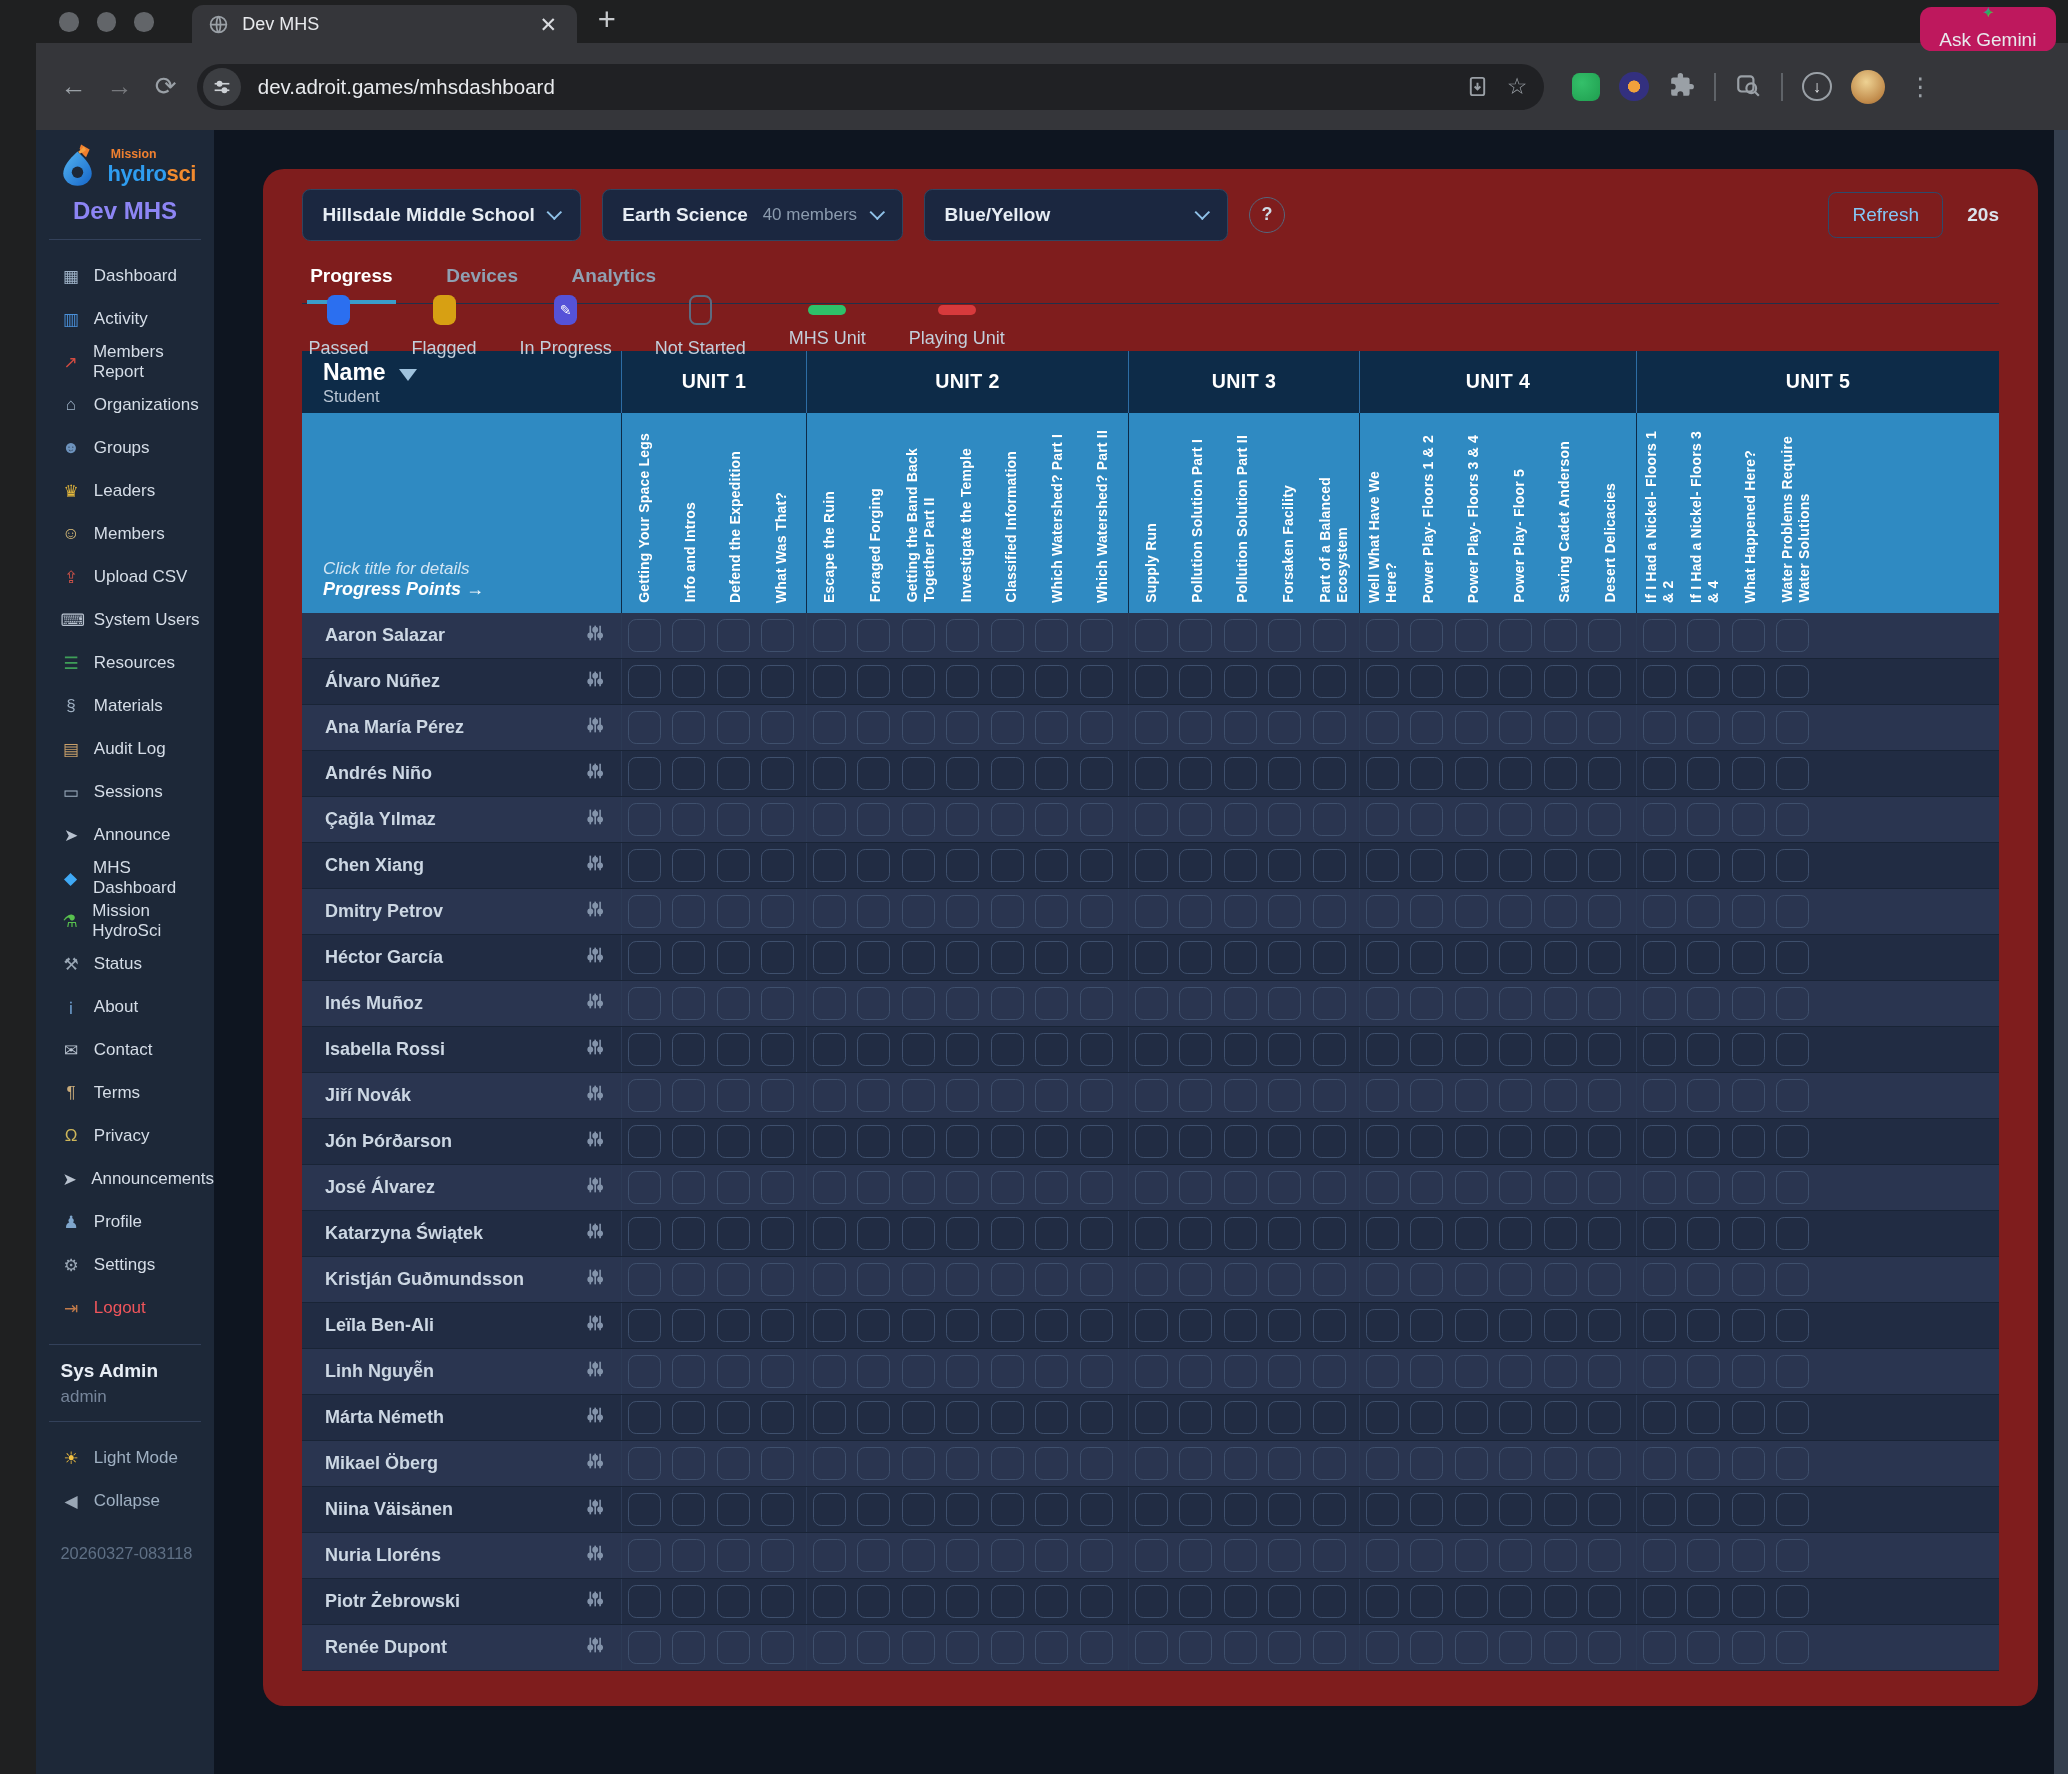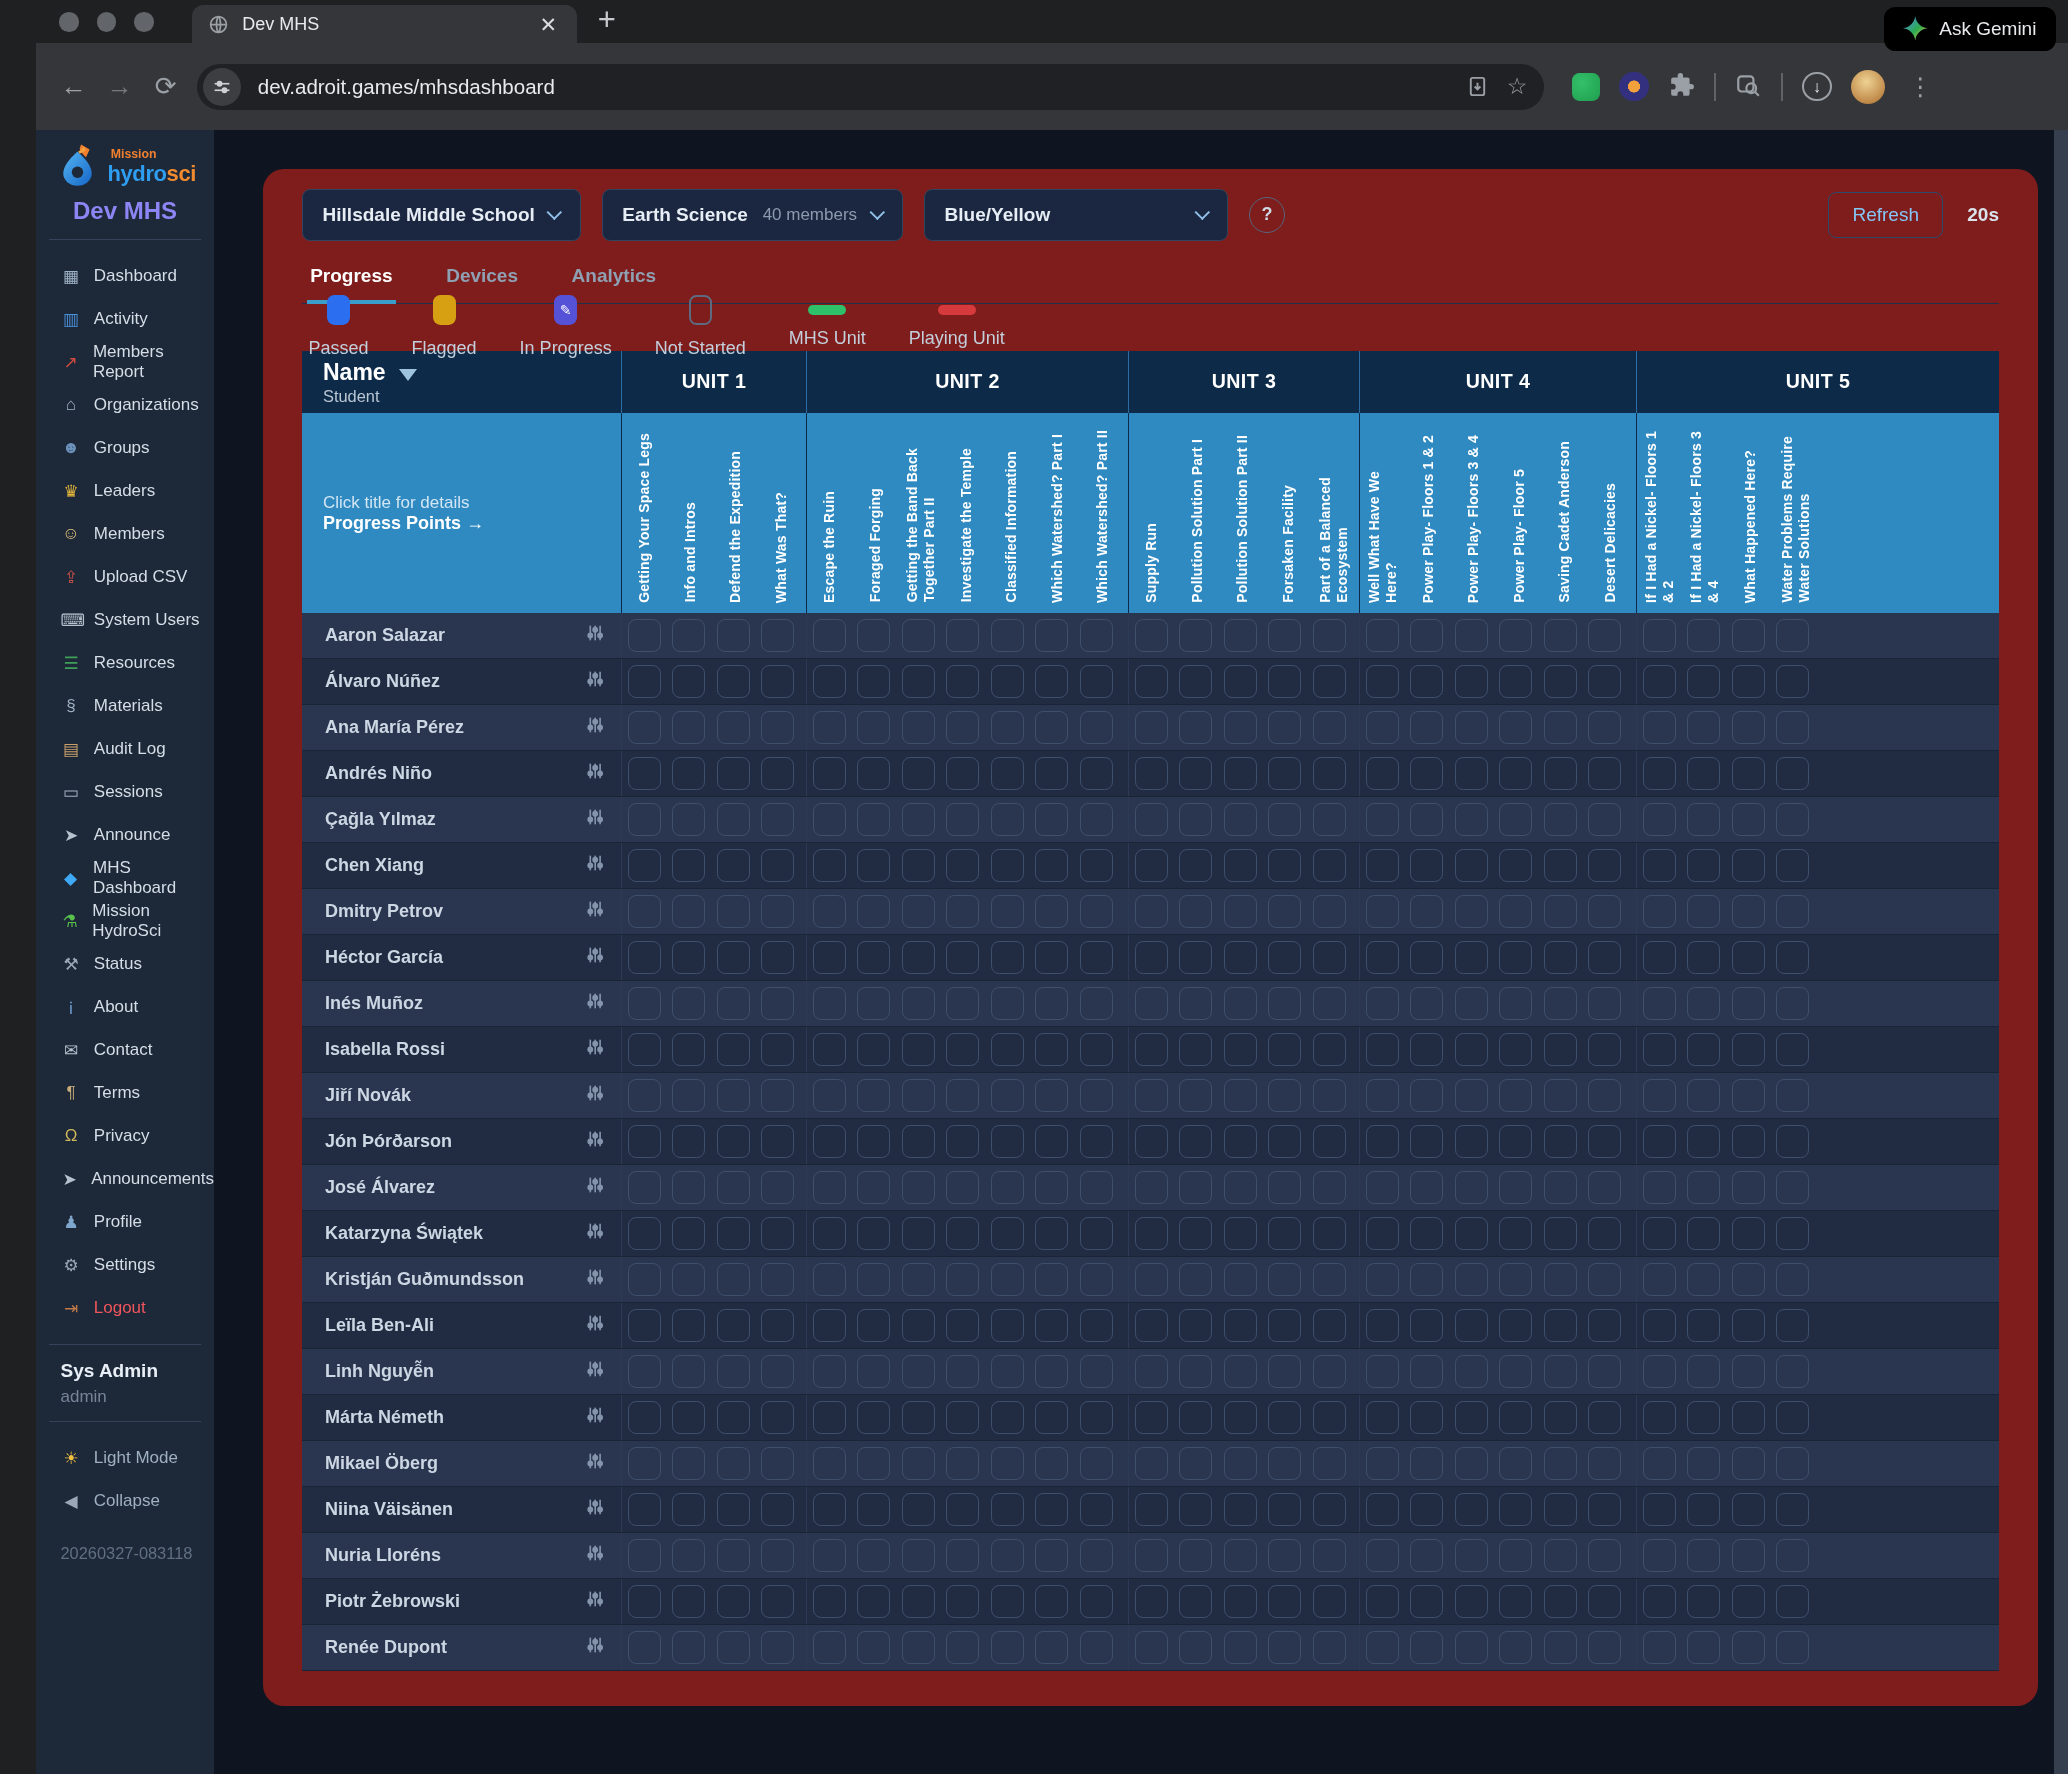--- a/index.html
+++ b/index.html
@@ -7,21 +7,21 @@
   .window { width:2069px; height:1774px; display:flex; flex-direction:column;padding-left:36px; }
 
   
   .tab-strip { height:43px; background:#1f2021; display:flex; align-items:flex-end; position:relative; flex:0 0 auto; }
   .traffic { display:flex; gap:18px; align-items:center; padding:0 0 11.5px 23px; }
   .traffic span { width:19.6px; height:19.6px; border-radius:50%; background:#626569; }
   .tab { margin-left:38px; width:385px; height:38px; background:#35363a; border-radius:11.5px 11.5px 0 0; display:flex; align-items:center; padding:0 14.7px 0 16.4px; gap:13px; }
   .tab-title { color:#e8eaed; font-size:18px; flex:1; }
   .tab-close { color:#dadce0; font-size:21px; line-height:1; padding:0 4.9px; }
   .new-tab { color:#c7cacd; font-size:31px; font-weight:300; margin:0 0 4.9px 21px; }
-  .ask-gemini { position:absolute; right:13px; top:6.5px; height:44px; background:#000000; border-radius:11.5px; display:flex; align-items:center; gap:11.5px; padding:0 19.6px; }
+  .ask-gemini { position:absolute; right:13px; top:6.5px; height:44px; background:#be185d; border-radius:11.5px; display:flex; align-items:center; gap:11.5px; padding:0 19.6px;flex-direction:column; }
   .ask-gemini span { color:#e8eaed; font-size:19px; }
 
   .toolbar { height:87px; background:#35363a; display:flex; align-items:center; padding:0 14.7px; flex:0 0 auto; }
   .nav-btn { width:46px; height:46px; display:grid; place-items:center; color:#9aa0a6; font-size:26px; }
   .nav-btn.fwd { color:#77797d; }
   .url-pill { width:1347px; height:46px; background:#202124; border-radius:23px; display:flex; align-items:center; padding:0 16.4px 0 6.5px; margin-left:8.2px; }
   .tune-wrap { width:38px; height:38px; border-radius:50%; background:#3c3e42; display:grid; place-items:center; }
   .url-text { color:#e8eaed; font-size:20.5px; margin-left:16.4px; flex:1; }
   .omni-ico { color:#9aa0a6; font-size:23px; margin-left:18px; display:grid; place-items:center; }
   .ext-cluster { display:flex; align-items:center; gap:19.6px; margin-left:28px; }
@@ -81,21 +81,21 @@
   
   .g-head { display:flex; height:62px; background:#0d2b48; color:#fff; }
   .name-head { width:319px; padding:8.2px 0 0 21px; }
   .name-line { display:flex; align-items:center; gap:13px; }
   .name-line .nm { font-size:23px; font-weight:800; }
   .sort-tri { width:0; height:0; border-left:9px solid transparent; border-right:9px solid transparent; border-top:12.3px solid #9fc2dd; margin-top:6.5px; }
   .sub { font-size:16.4px; color:#b9c6d4; margin-top:1.6px; }
   .unit-head { display:grid; place-items:center; font-size:19.6px; font-weight:800; letter-spacing:0.4px; border-left:1.6px solid #2d6da4; }
 
   .g-band { display:flex; height:200px; background:#2f8ac2; }
-  .hint-col { width:319px; display:flex; flex-direction:column; justify-content:center; padding:14.7px 0 13px 21px; }
+  .hint-col { width:319px; display:flex; flex-direction:column; justify-content:flex-end; padding:14.7px 0 13px 21px;font-style:italic; }
   .hint-top { color:#d3e6f4; font-size:17px; }
   .hint-bottom { color:#fff; font-size:18px; font-weight:800; }
   .band-group { border-left:1.6px solid #0d2b48; display:flex; gap:11.5px; padding:0 5.7px; }
   .rot-col { width:34px; display:flex; justify-content:center; align-items:flex-end; padding-bottom:9.8px; }
   .rot-label { writing-mode:vertical-rl; transform:rotate(180deg); white-space:pre-line; font-size:14px; font-weight:700; color:#fff; line-height:1.2; letter-spacing:0.2px; }
 
   .s-row { display:flex; height:46px; border-bottom:1.6px solid #192436; }
   .s-row:nth-child(odd)  { background:#2a3550; }
   .s-row:nth-child(even) { background:#212c43; }
   .name-cell { width:319px; display:flex; align-items:center; padding:0 18px 0 23px; color:#ccd7e3; font-size:18px; font-weight:600; }

